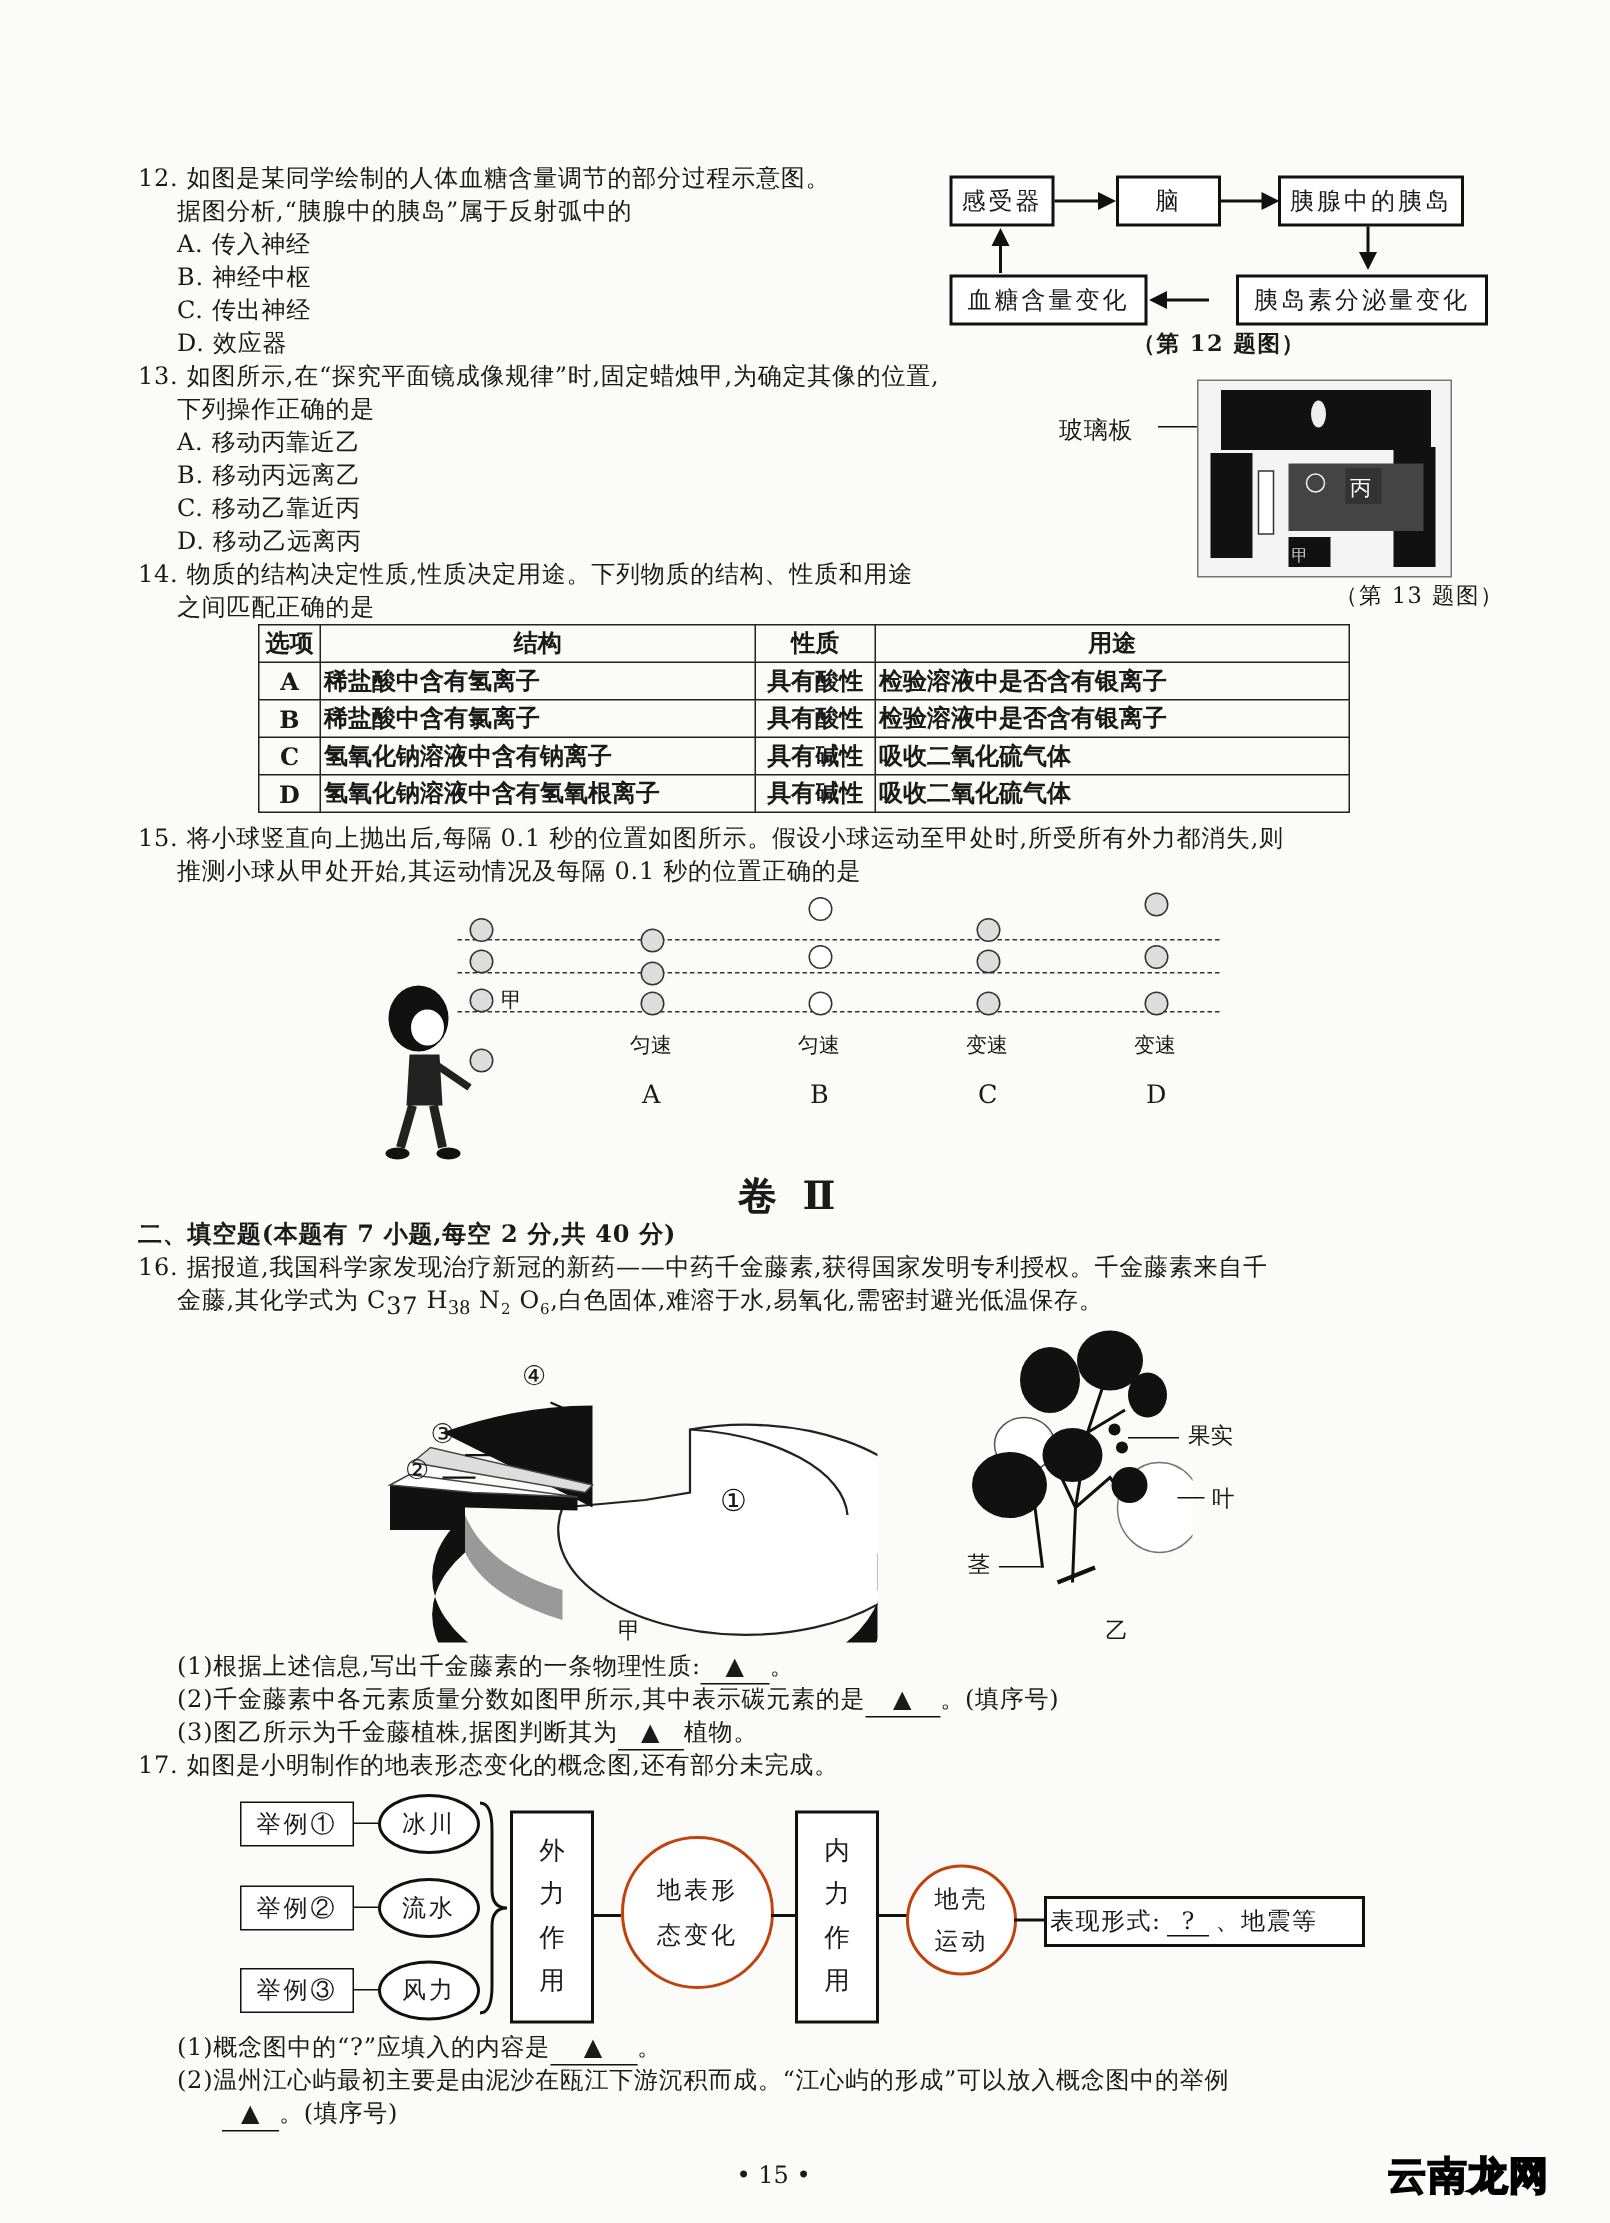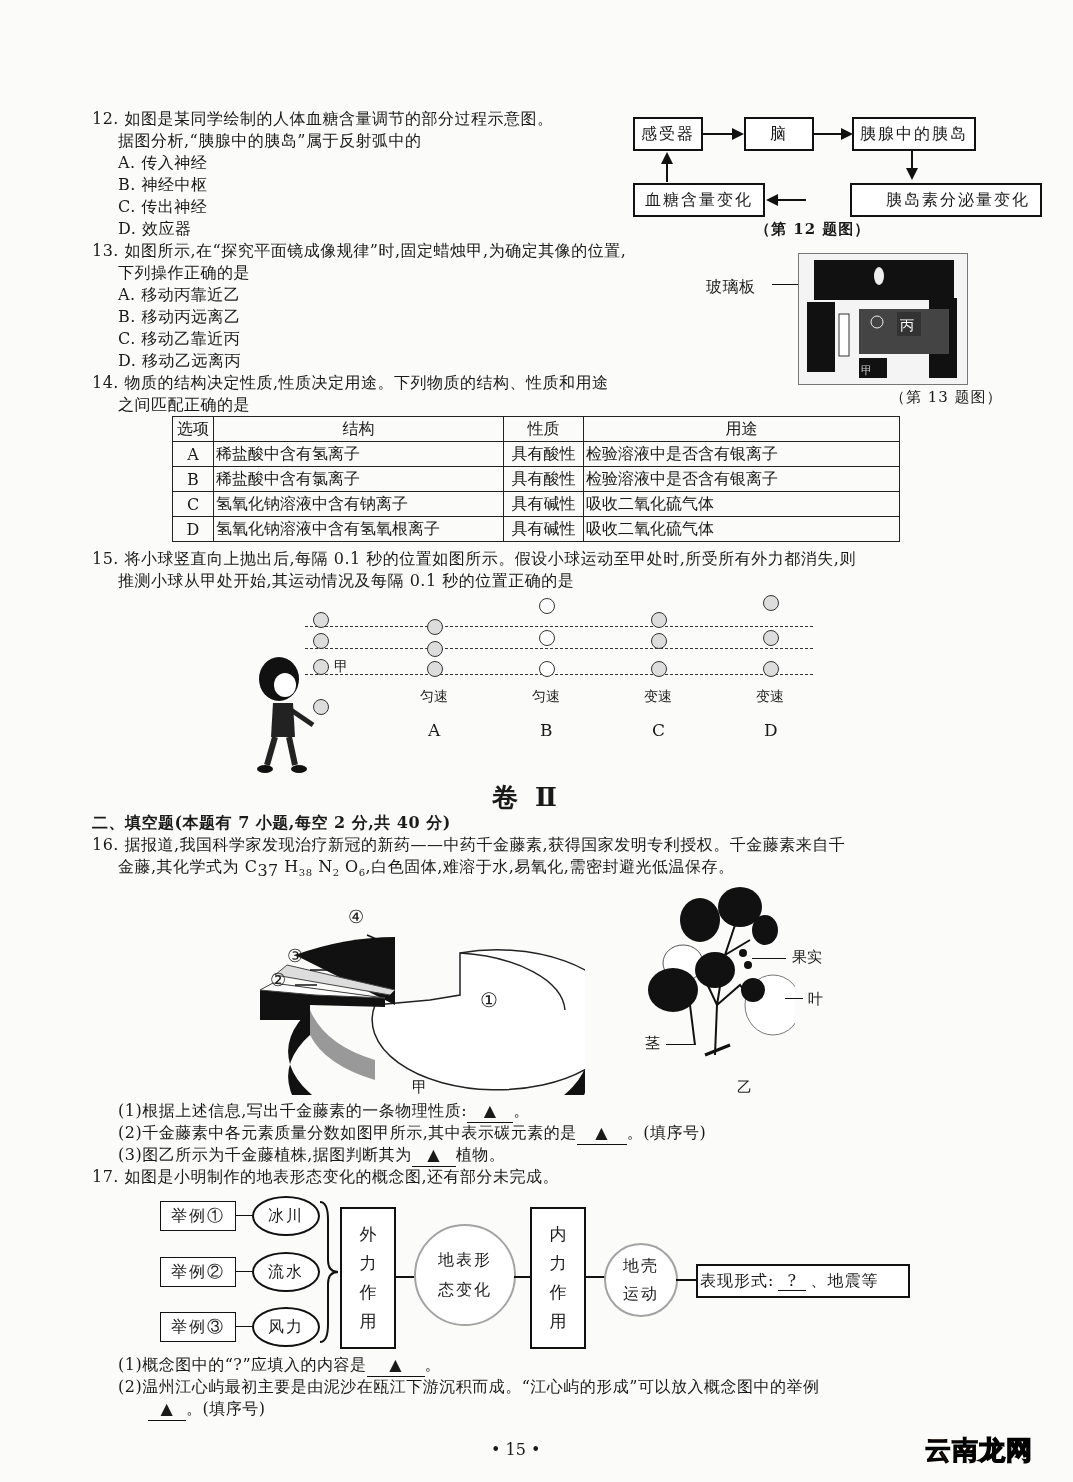--- a/index.html
+++ b/index.html
@@ -3,28 +3,28 @@
 <meta charset="utf-8">
 <style>
   html, body { margin:0; padding:0; }
   body { width:1073px; height:1482px; background:#fbfbf9; position:relative; overflow:hidden;
          font-family:"DejaVu Serif","Liberation Serif",serif; color:#1a1a1a; }
   .abs { position:absolute; }
   .line { font-size:16px; line-height:22px; white-space:nowrap; letter-spacing:0.5px; }
   .box { position:absolute; border:2px solid #111; background:#fff; font-size:16px; display:flex; align-items:center; justify-content:center; letter-spacing:2px; }
   .cap { font-size:15px; letter-spacing:1px; }
   table.q14 { position:absolute; left:172px; top:416px; width:728px; border-collapse:collapse; font-size:16px; }
-  table.q14 td, table.q14 th { border:1.5px solid #222; height:24px; padding:0 2px; font-weight:normal; white-space:nowrap; }
+  table.q14 td, table.q14 th { border:1.5px solid #222; height:24px; padding:0 2px; font-weight:bold; white-space:nowrap; }
   table.q14 th { text-align:center; }
   table.q14 td.c { text-align:center; }
   .dash { position:absolute; height:0; border-top:1.5px dashed #333; }
   .ball { position:absolute; width:14px; height:14px; border:1.5px solid #333; border-radius:50%; background:#ddd; }
   .ball.open { background:#fff; }
   .blank { display:inline-block; border-bottom:1.5px solid #111; text-align:center; }
-  .circle { position:absolute; border:2px solid #a3a3a3; border-radius:50%; background:#fff; display:flex; align-items:center; justify-content:center; text-align:center; font-size:16px; line-height:30px; letter-spacing:2px; }
+  .circle { position:absolute; border:2px solid #c2410c; border-radius:50%; background:#fff; display:flex; align-items:center; justify-content:center; text-align:center; font-size:16px; line-height:30px; letter-spacing:2px; }
   .ellipse { position:absolute; border:2px solid #111; border-radius:50%; background:#fff; display:flex; align-items:center; justify-content:center; font-size:16px; letter-spacing:2px; }
   .vbox { position:absolute; border:2px solid #111; background:#fff; display:flex; flex-direction:column; align-items:center; justify-content:center; font-size:17px; line-height:29px; }
   .hline { position:absolute; height:0; border-top:2px solid #111; }
   .vline { position:absolute; width:0; border-left:2px solid #111; }
   .arrow-r { position:absolute; width:0; height:0; border-top:6px solid transparent; border-bottom:6px solid transparent; border-left:12px solid #111; }
   .arrow-l { position:absolute; width:0; height:0; border-top:6px solid transparent; border-bottom:6px solid transparent; border-right:12px solid #111; }
   .arrow-u { position:absolute; width:0; height:0; border-left:6px solid transparent; border-right:6px solid transparent; border-bottom:12px solid #111; }
   .arrow-d { position:absolute; width:0; height:0; border-left:6px solid transparent; border-right:6px solid transparent; border-top:12px solid #111; }
   .watermark { position:absolute; right:40px; bottom:14px; font-family:"DejaVu Sans","Liberation Sans",sans-serif; font-weight:bold; font-size:26px; letter-spacing:1px; }
 </style>
@@ -35,21 +35,21 @@
 <div class="abs line" style="left:118px;top:130px;">据图分析,“胰腺中的胰岛”属于反射弧中的</div>
 <div class="abs line" style="left:118px;top:152px;">A. 传入神经</div>
 <div class="abs line" style="left:118px;top:174px;">B. 神经中枢</div>
 <div class="abs line" style="left:118px;top:196px;">C. 传出神经</div>
 <div class="abs line" style="left:118px;top:218px;">D. 效应器</div>
 
 <div>
   <div class="box" style="left:633px;top:117px;width:66px;height:30px;">感受器</div>
   <div class="box" style="left:744px;top:117px;width:66px;height:30px;">脑</div>
   <div class="box" style="left:852px;top:117px;width:120px;height:30px;">胰腺中的胰岛</div>
-  <div class="box" style="left:850px;top:183px;width:164px;height:30px;padding-left:24px;">胰岛素分泌量变化</div>
+  <div class="box" style="left:824px;top:183px;width:164px;height:30px;">胰岛素分泌量变化</div>
   <div class="box" style="left:633px;top:183px;width:128px;height:30px;">血糖含量变化</div>
   <div class="hline" style="left:703px;top:133px;width:30px;"></div>
   <div class="arrow-r" style="left:732px;top:128px;"></div>
   <div class="hline" style="left:814px;top:133px;width:28px;"></div>
   <div class="arrow-r" style="left:841px;top:128px;"></div>
   <div class="vline" style="left:911px;top:151px;height:18px;"></div>
   <div class="arrow-d" style="left:906px;top:168px;"></div>
   <div class="hline" style="left:778px;top:199px;width:28px;"></div>
   <div class="arrow-l" style="left:766px;top:194px;"></div>
   <div class="vline" style="left:666px;top:164px;height:18px;"></div>
@@ -172,21 +172,21 @@
     <path d="M34 82 L40 110" stroke="#222" stroke-width="6"></path>
     <ellipse cx="10" cy="114" rx="8" ry="4" fill="#111"></ellipse>
     <ellipse cx="44" cy="114" rx="8" ry="4" fill="#111"></ellipse>
   </svg>
 </div>
 
 <div class="abs" style="left:492px;top:780px;font-size:26px;font-weight:bold;letter-spacing:4px;">卷  Ⅱ</div>
 <div class="abs line" style="left:92px;top:812px;font-weight:bold;">二、填空题(本题有 7 小题,每空 2 分,共 40 分)</div>
 
 <div class="abs line" style="left:92px;top:834px;">16. 据报道,我国科学家发现治疗新冠的新药——中药千金藤素,获得国家发明专利授权。千金藤素来自千</div>
-<div class="abs line" style="left:118px;top:856px;"><span>金藤,其化学式为 C</span><sub style="font-size:16px;">37</sub> H<sub style="font-size:10px;">38</sub> N<sub style="font-size:10px;">2</sub> O<sub style="font-size:10px;">6</sub><span>,白色固体,难溶于水,易氧化,需密封避光低温保存。</span></div>
+<div class="abs line" style="left:118px;top:856px;"><span>金藤,其化学式为 C</span><sub style="font-size:16px;">37</sub> H<sub style="font-size:14px;font-family:Liberation Serif, serif;">38</sub> N<sub style="font-size:10px;">2</sub> O<sub style="font-size:10px;">6</sub><span>,白色固体,难溶于水,易氧化,需密封避光低温保存。</span></div>
 
 <div>
   <svg class="abs" style="left:255px;top:895px;" width="330" height="200" viewBox="0 0 330 200">
 
     <path d="M55 115 A 150 80 0 1 0 305 110 L305 135 A 150 80 0 1 1 55 140 Z" fill="#111"></path>
     <path d="M55 115 Q 70 150 120 165 L120 185 Q 70 170 55 140 Z" fill="#999"></path>
 
     <path d="M175 105 L120 110 A 125 70 0 1 0 205 58 L205 100 Z" fill="#fff" stroke="#222" stroke-width="1.5"></path>
     <path d="M205 58 A 120 60 0 0 1 310 115" fill="none" stroke="#222" stroke-width="1.5"></path>
 

